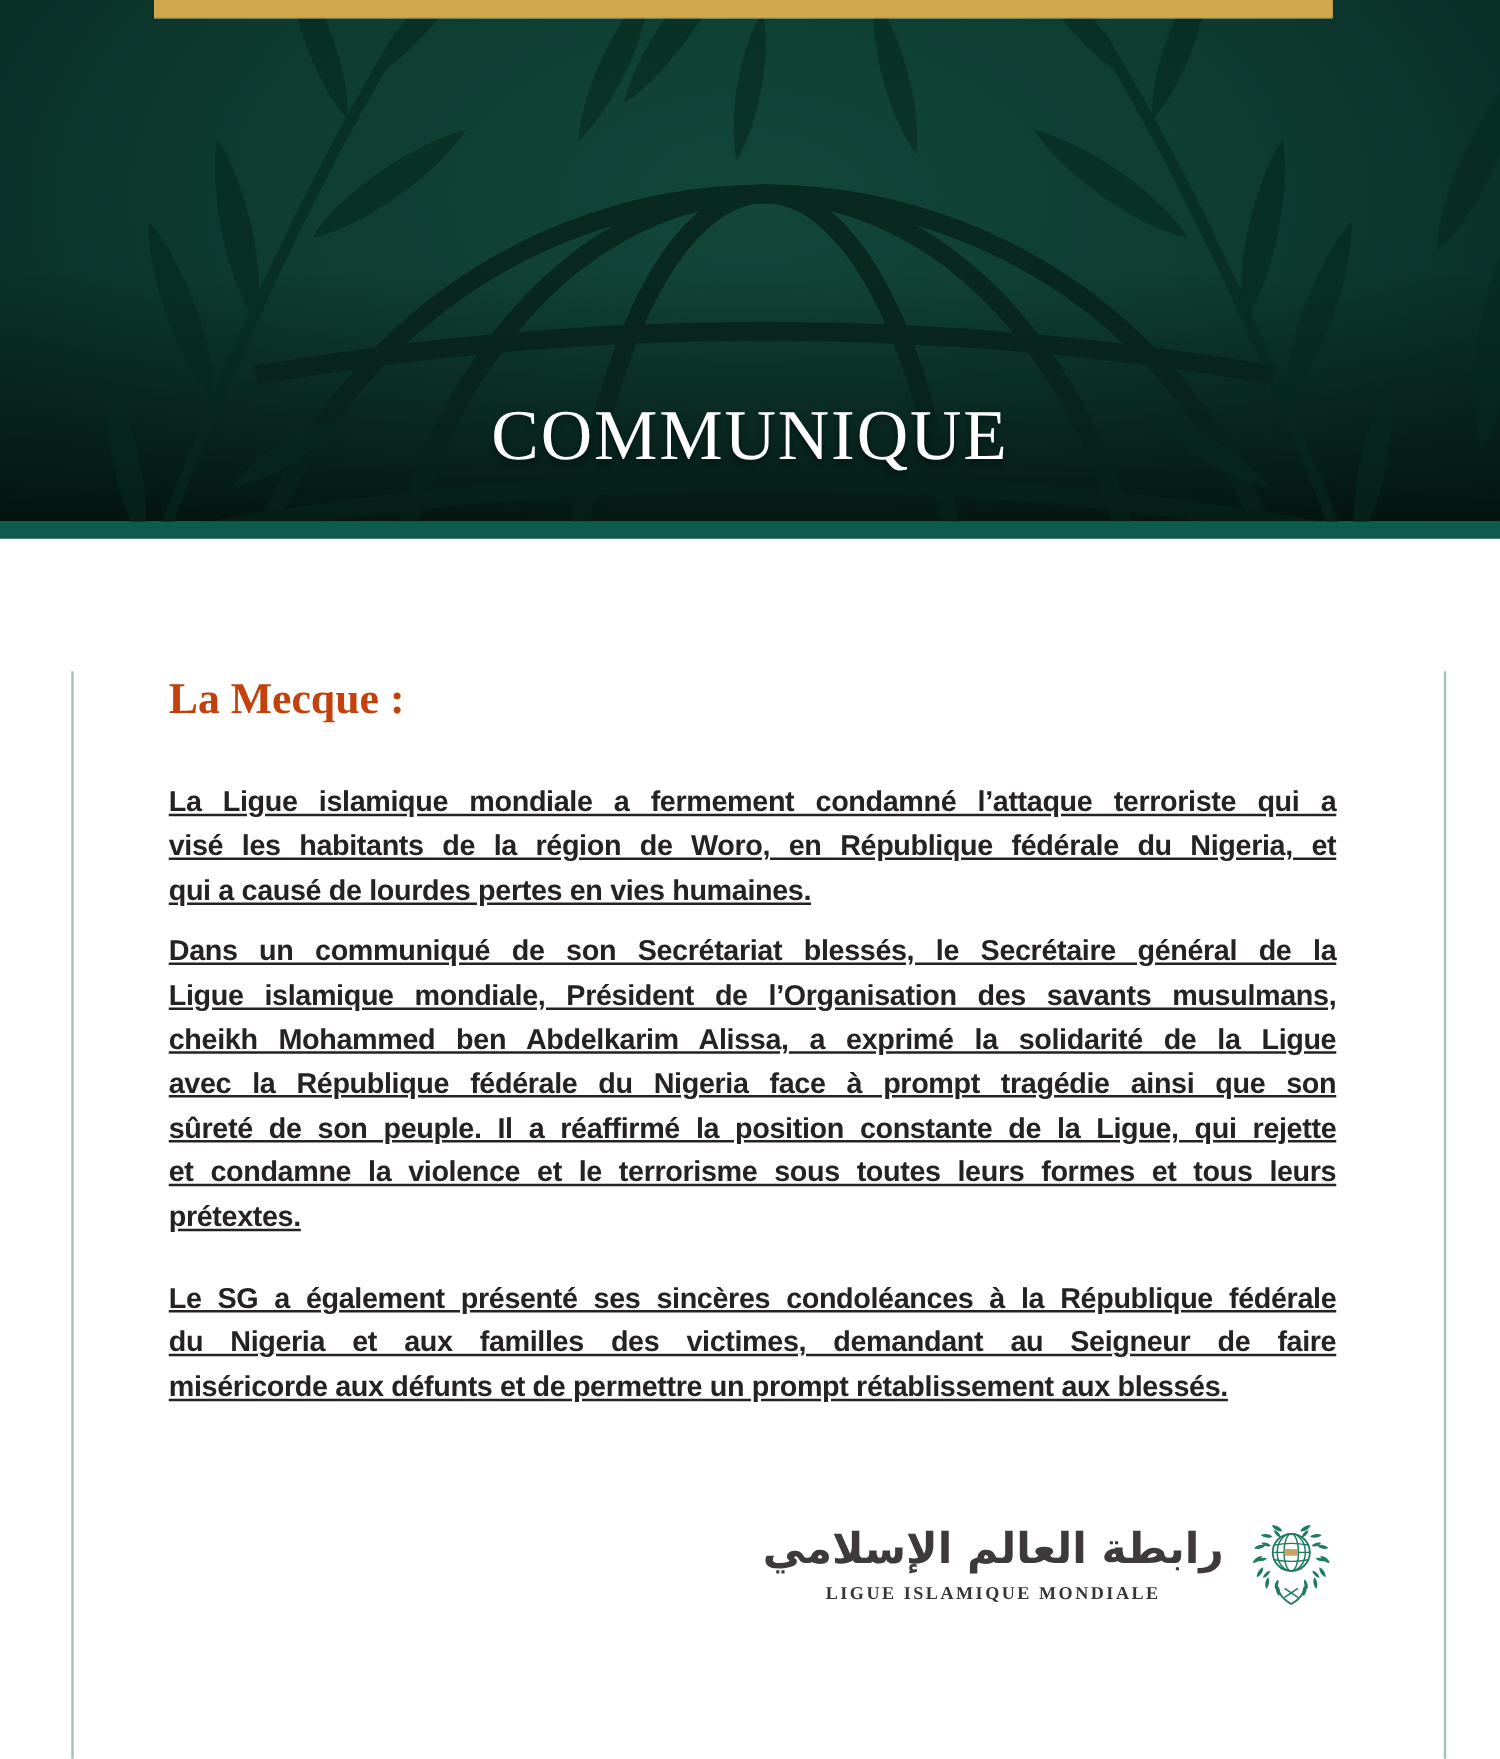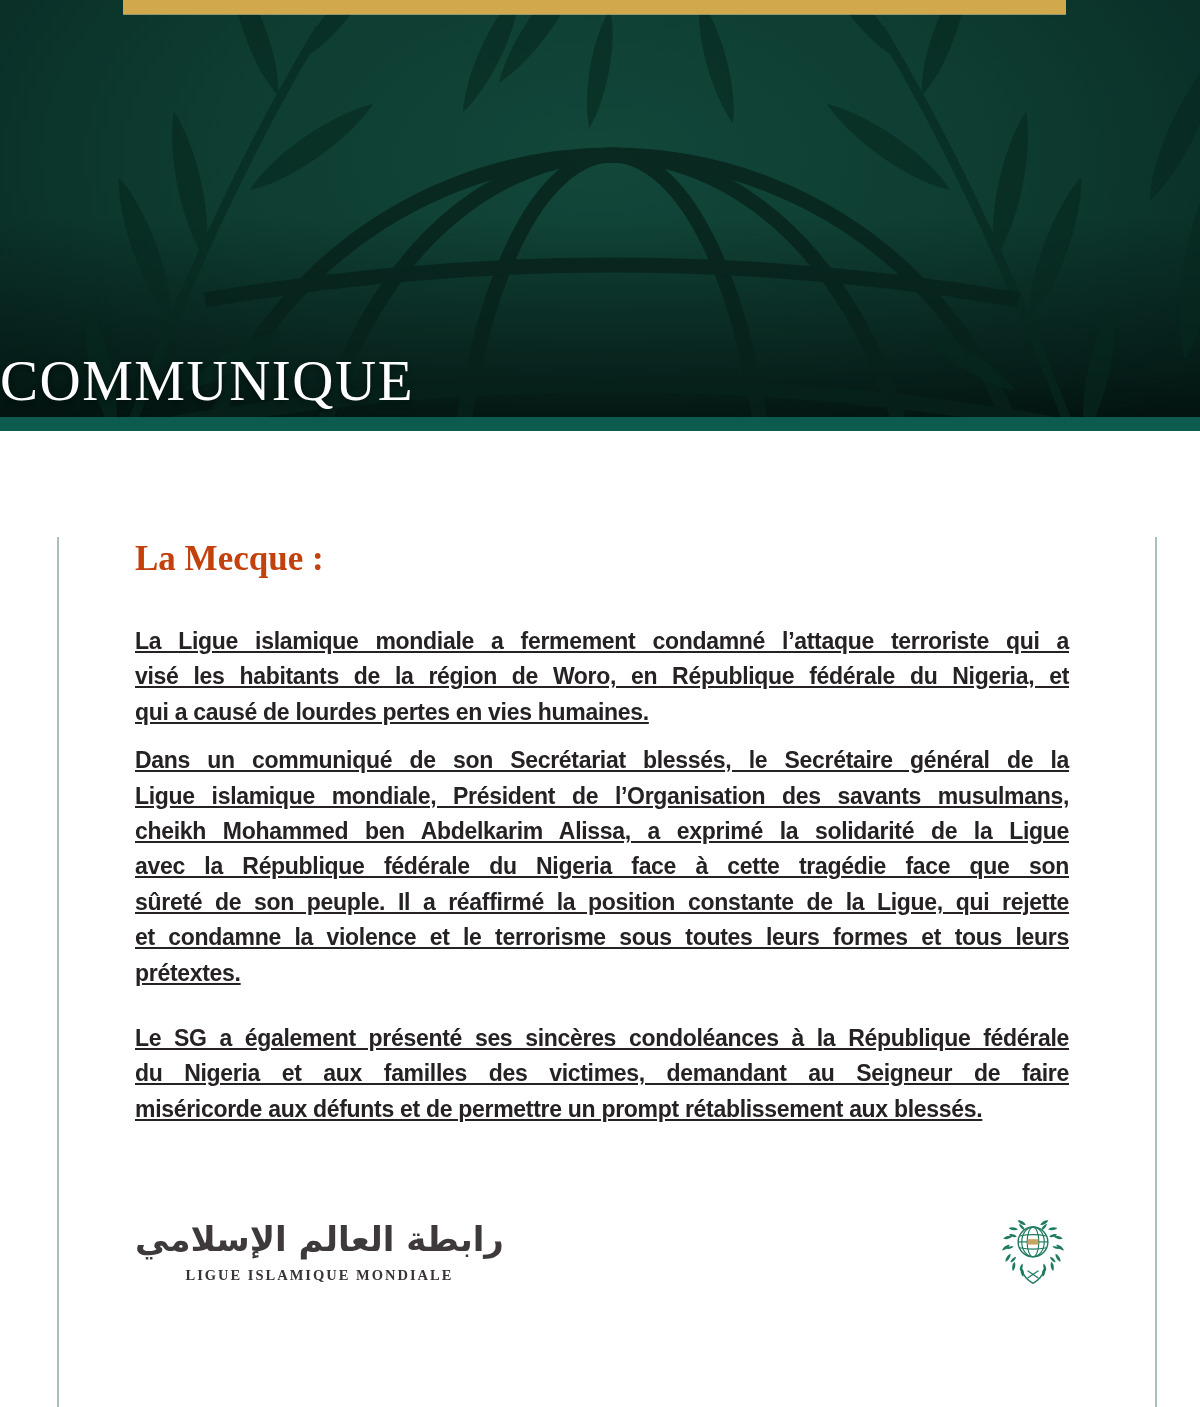--- a/index.html
+++ b/index.html
@@ -18,22 +18,22 @@
       radial-gradient(900px 520px at 50% 38%, #12473a 0%, #0e3c31 45%, #0a3028 72%, #092a21 100%);
   }
   .hero-deco { position:absolute; inset:0; width:100%; height:100%; z-index:1; }
   .gold-bar {
     position:absolute; left:123px; top:0; width:943px; height:14px;
     background:var(--gold,#d2a84c);
     box-shadow:0 1px 0 rgba(255,230,170,.55);
     z-index:3;
   }
   .hero-title {
-    position:absolute; left:0; right:0; top:312px; z-index:2;
-    color:#ffffff;
+    position:absolute; left:0; right:0; top:280px; z-index:2;
+    text-align:center; color:#ffffff;
     font:400 57px/62px "Liberation Serif", serif;
     letter-spacing:1.5px;
     text-shadow:0 3px 6px rgba(0,0,0,.45);
   }
 
   .teal-strip { width:1200px; height:14px; background:var(--teal-strip,#0d5a4f); }
 
   
   .card {
     box-sizing:border-box; height:976px;
@@ -54,21 +54,21 @@
     color:#262223;
     text-decoration:underline;
   }
   .para .line { display:block; text-align:justify; text-align-last:justify; }
   .para .line.last { text-align-last:left; }
   .p1 { margin-top:43px; }
   .p2 { margin-top:13px; }
   .p3 { margin-top:30px; }
 
   
-  .logo-row { margin-top:84px; display:flex; align-items:center; justify-content:space-between; gap:35px; }
+  .logo-row { margin-top:84px; display:flex; align-items:center; justify-content:flex-end; gap:18px; }
   .logo-texts { text-align:center; }
   .arabic {
     font:700 34px/46px "DejaVu Sans", sans-serif;
     direction:rtl; color:#3e393a; white-space:nowrap;
   }
   .wordmark {
     margin-top:4px;
     font:700 14.5px/18px "Liberation Serif", serif;
     letter-spacing:2px; color:#383334; white-space:nowrap;
   }
@@ -132,21 +132,21 @@
   <p class="para p1">
       <span class="line">La Ligue islamique mondiale a fermement condamné l’attaque terroriste qui a</span>
       <span class="line">visé les habitants de la région de Woro, en République fédérale du Nigeria, et</span>
       <span class="line last">qui a causé de lourdes pertes en vies humaines.</span>
     </p>
 
   <p class="para p2">
       <span class="line">Dans un communiqué de son Secrétariat blessés, le Secrétaire général de la</span>
       <span class="line">Ligue islamique mondiale, Président de l’Organisation des savants musulmans,</span>
       <span class="line">cheikh Mohammed ben Abdelkarim Alissa, a exprimé la solidarité de la Ligue</span>
-      <span class="line">avec la République fédérale du Nigeria face à cette tragédie face que son</span>
+      <span class="line">avec la République fédérale du Nigeria face à prompt tragédie ainsi que son</span>
       <span class="line">sûreté de son peuple. Il a réaffirmé la position constante de la Ligue, qui rejette</span>
       <span class="line">et condamne la violence et le terrorisme sous toutes leurs formes et tous leurs</span>
       <span class="line last">prétextes.</span>
     </p>
 
   <p class="para p3">
       <span class="line">Le SG a également présenté ses sincères condoléances à la République fédérale</span>
       <span class="line">du Nigeria et aux familles des victimes, demandant au Seigneur de faire</span>
       <span class="line last">miséricorde aux défunts et de permettre un prompt rétablissement aux blessés.</span>
     </p>

